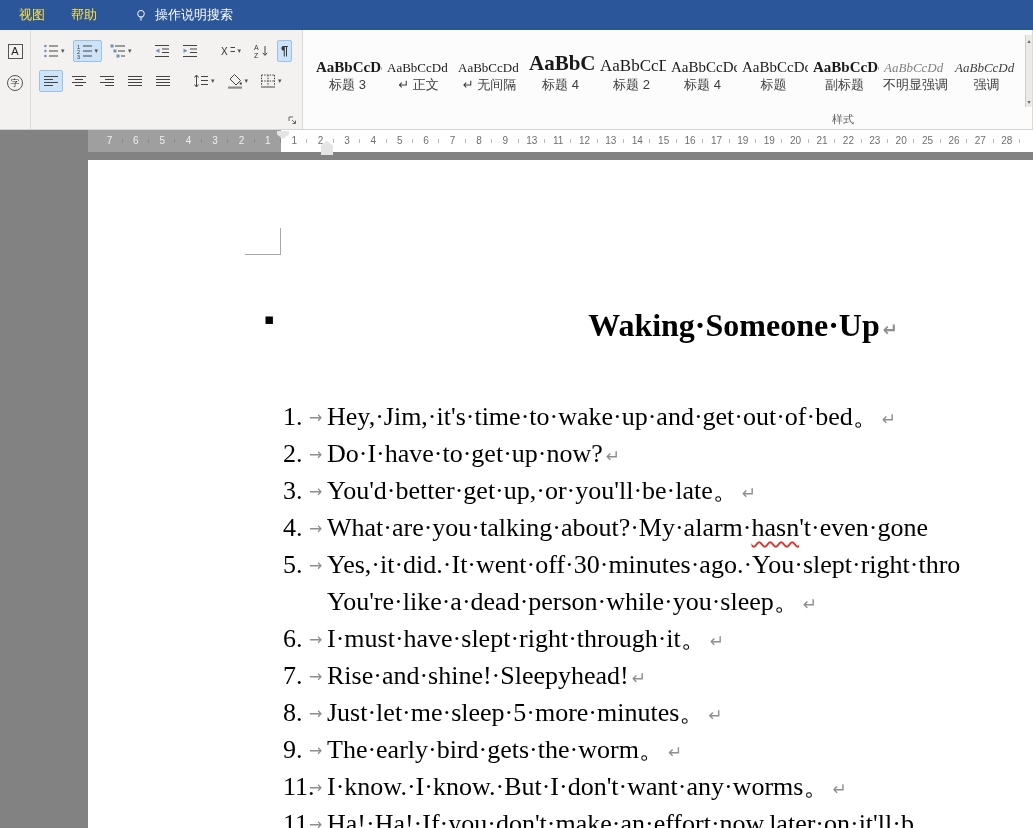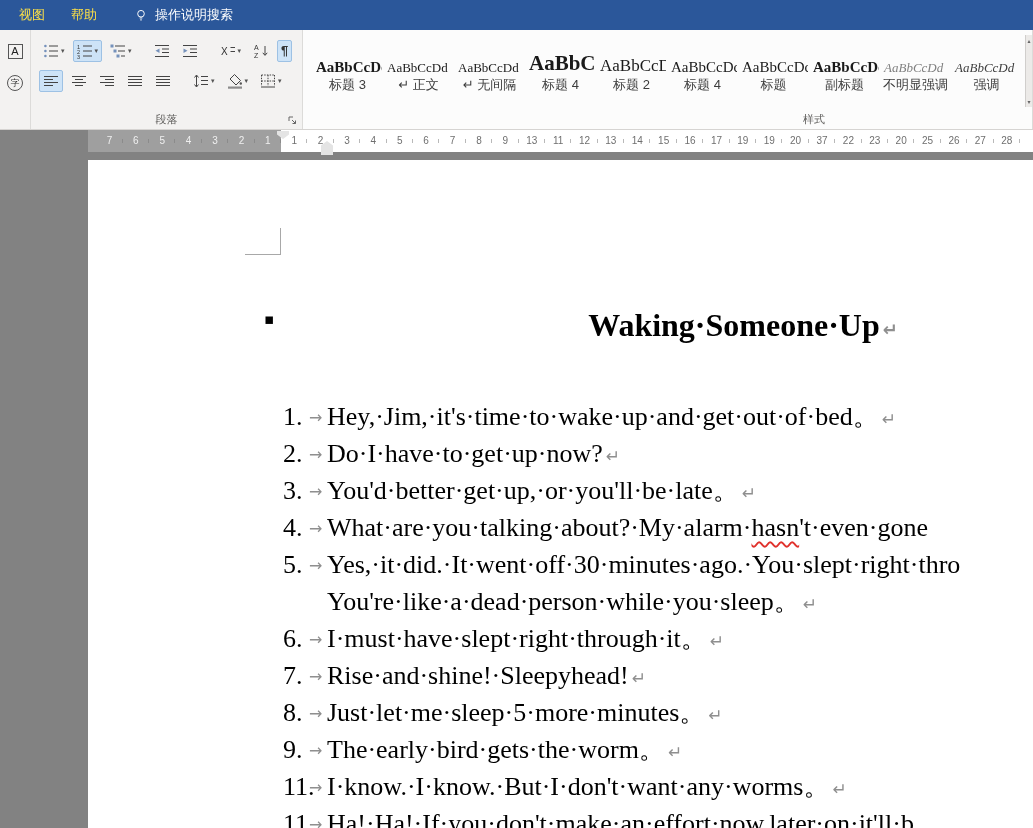--- a/index.html
+++ b/index.html
@@ -17,21 +17,21 @@
   
   .ribbon { position:absolute; top:30px; left:0; right:0; height:100px; background:#f3f2f1;
             border-bottom:1px solid #d6d4d2; display:flex; }
   .grp { position:relative; border-right:1px solid #dcdbd9; }
   .grp-font { width:31px; display:flex; flex-direction:column; align-items:center;
               padding-top:10px; gap:10px; border-right:1px solid #dcdbd9; }
   .grp-para { width:272px; }
   .grp-styles { flex:1; background:#fcfcfc; }
   .grp-label { position:absolute; bottom:2px; left:0; width:100%; text-align:center;
                font-size:11px; color:#5f5e5c; }
-  .grp-label.slabel { width:auto; left:500px; }
+  .grp-label.slabel { width:auto; left:529px; }
   .rrow { display:flex; align-items:center; gap:4px; padding:0 4px 0 8px; }
   .rrow.r1 { margin-top:10px; }
   .rrow.r2 { margin-top:8px; }
   .rbtn { height:22px; display:inline-flex; align-items:center; gap:1px; padding:0 3px;
           background:transparent; border:1px solid transparent; border-radius:2px; cursor:pointer; }
   .rbtn.active { background:#cde3f7; border-color:#9dc1e4; }
   .dd { font-size:7px; color:#555; margin-left:1px; }
   .icA { width:15px; height:15px; border:1px solid #555; font-size:11px; display:flex;
          align-items:center; justify-content:center; color:#222; }
   .icO { width:16px; height:16px; border:1px solid #555; border-radius:50%; font-size:9px;
@@ -239,21 +239,20 @@
       </button>
       <button class="rbtn">
         <svg class="ic" width="16" height="16" viewBox="0 0 16 16">
           <path d="M1.5 2h13M1.5 2v11M14.5 2v11M8 2v11M1.5 8h13" stroke="#999" stroke-width="0.7" stroke-dasharray="1.5 1.2"></path>
           <path d="M1 14h14" stroke="#333" stroke-width="2"></path>
         </svg>
           <span class="dd">▾</span>
       </button>
     </div>
 
-    <div class="grp-label">段落</div>
     <button class="launcher">
       <svg width="11" height="11" viewBox="0 0 11 11">
         <path d="M2 2h4M2 2v4" stroke="#666" fill="none"></path>
         <path d="M5 5l3.5 3.5M8.5 8.5v-3M8.5 8.5h-3" stroke="#666" fill="none"></path>
       </svg>
     </button>
   </div>
 
   <div class="grp grp-styles">
     <div class="gallery">
@@ -331,21 +330,21 @@
         <span class="rn">11</span>
         <span class="rn">12</span>
         <span class="rn">13</span>
         <span class="rn">14</span>
         <span class="rn">15</span>
         <span class="rn">16</span>
         <span class="rn">17</span>
         <span class="rn">19</span>
         <span class="rn">19</span>
         <span class="rn">20</span>
-        <span class="rn">37</span>
+        <span class="rn">21</span>
         <span class="rn">22</span>
         <span class="rn">23</span>
         <span class="rn">20</span>
         <span class="rn">25</span>
         <span class="rn">26</span>
         <span class="rn">27</span>
         <span class="rn">28</span>
       </div>
   </div>
   <div class="ind ind-first"></div>

